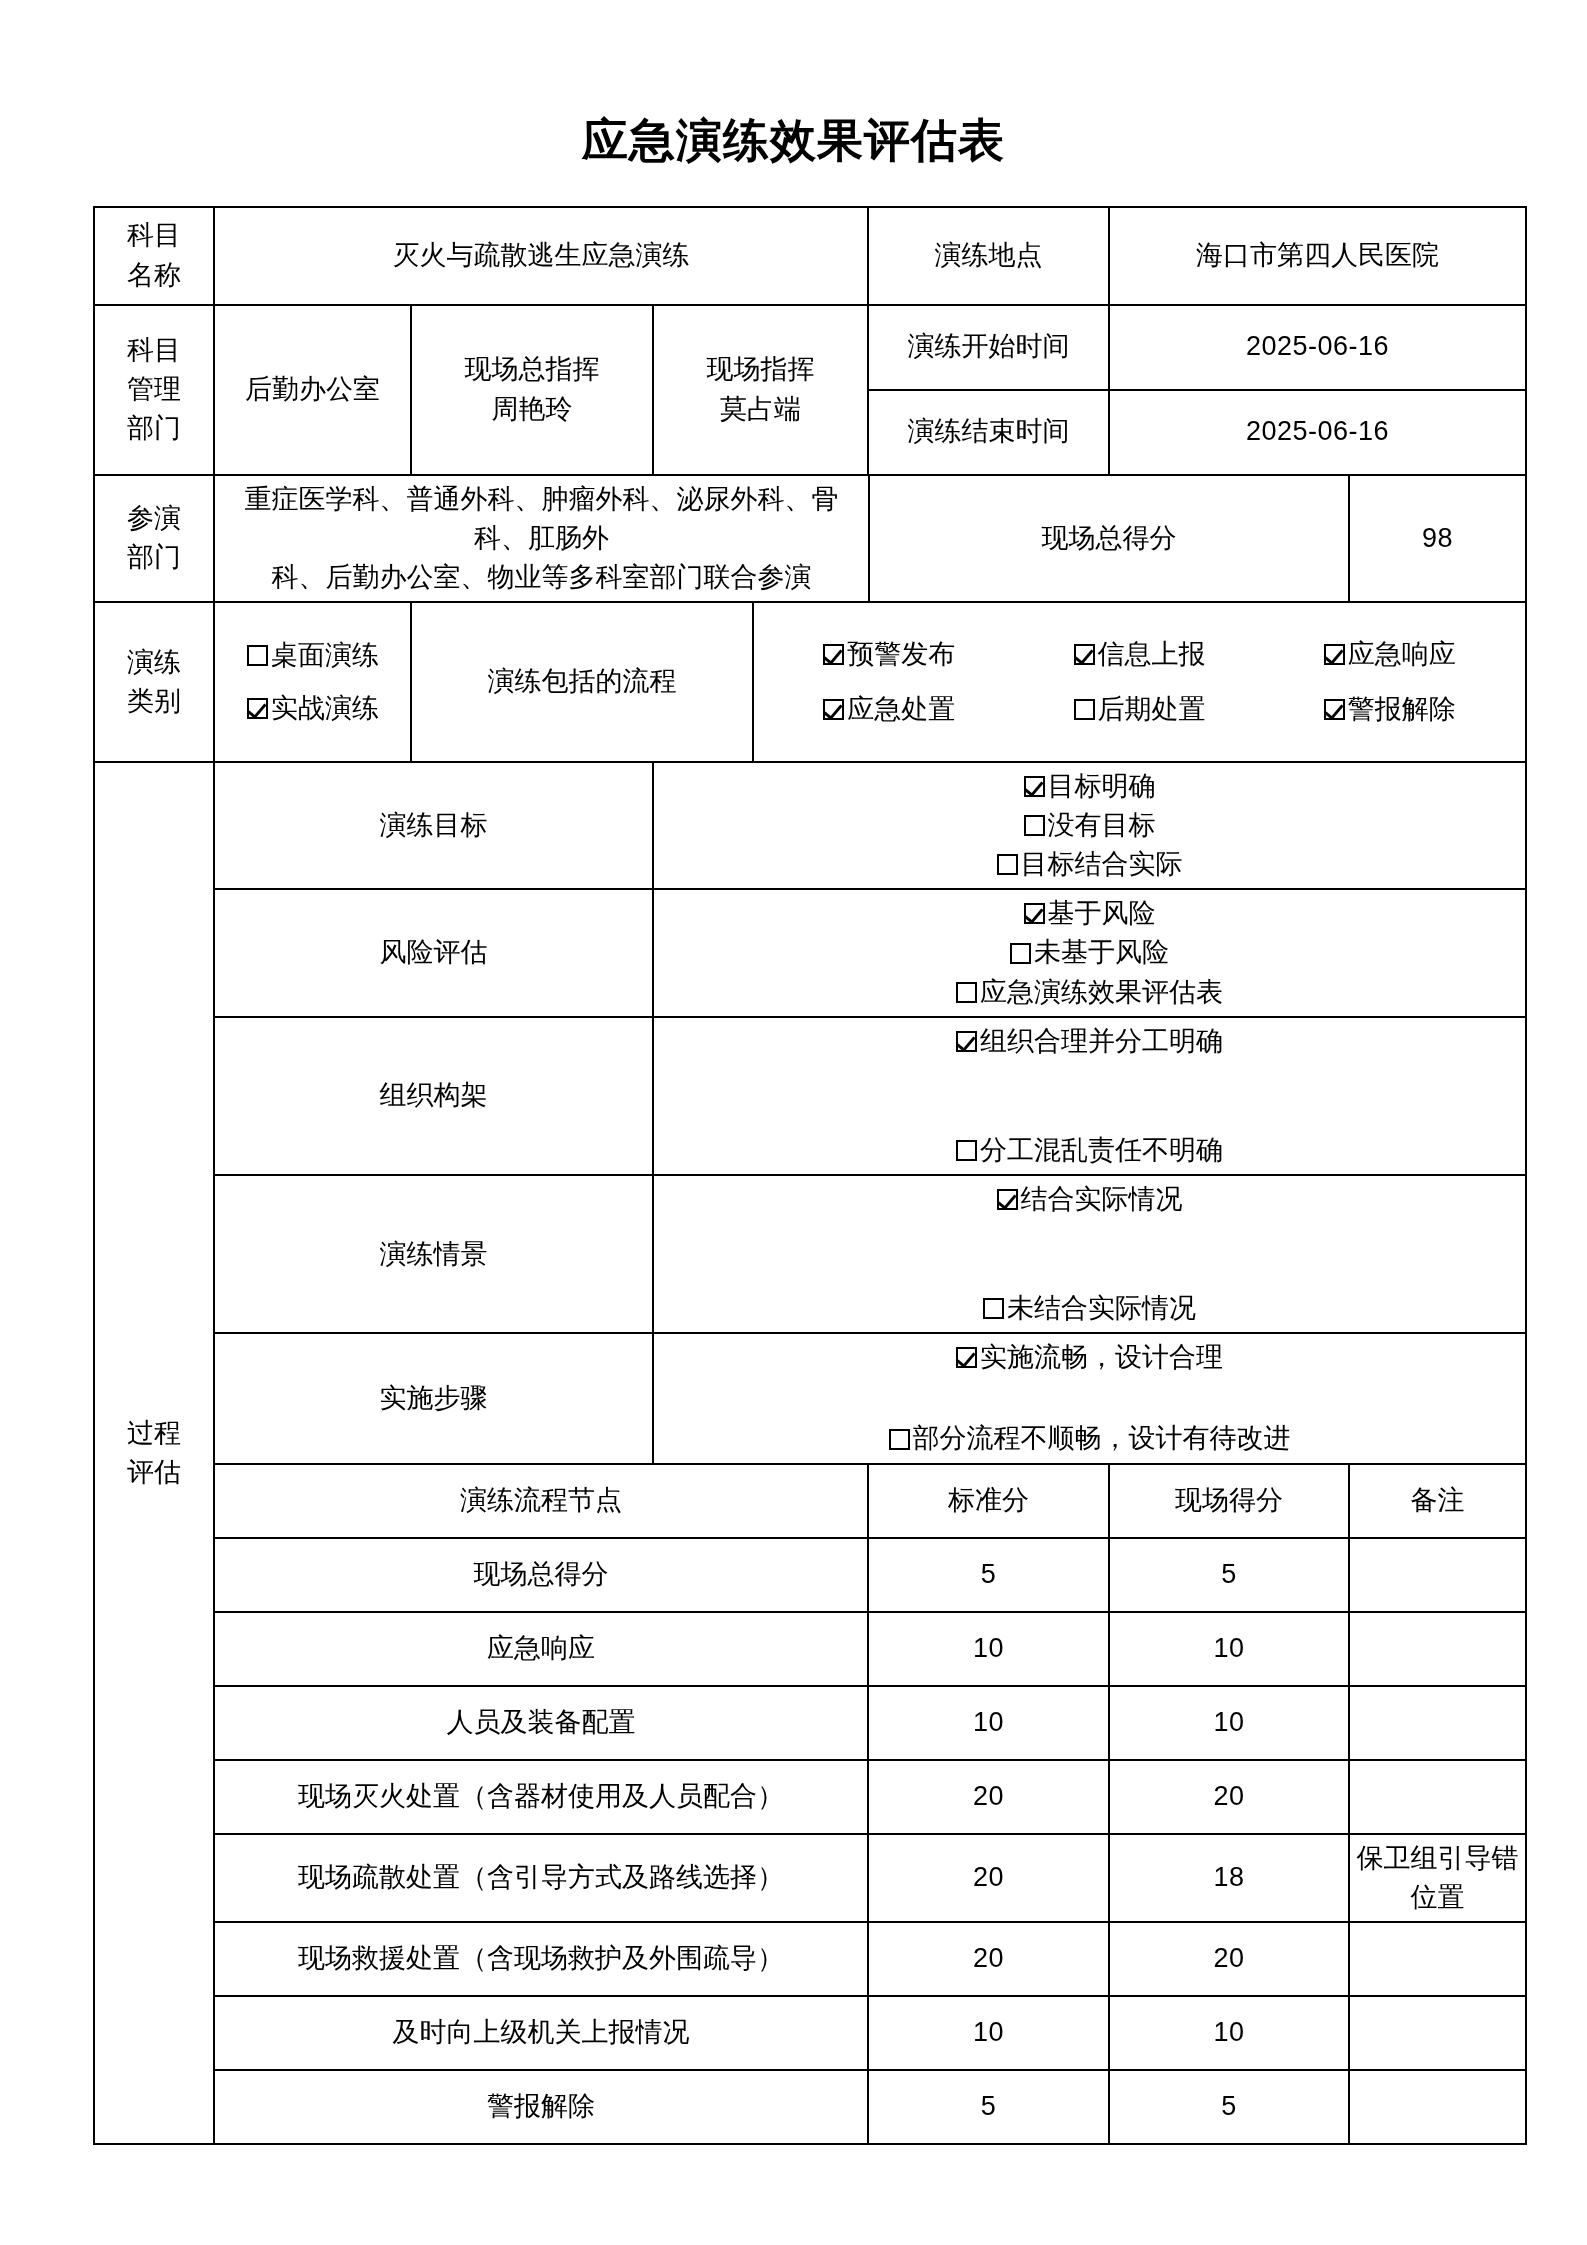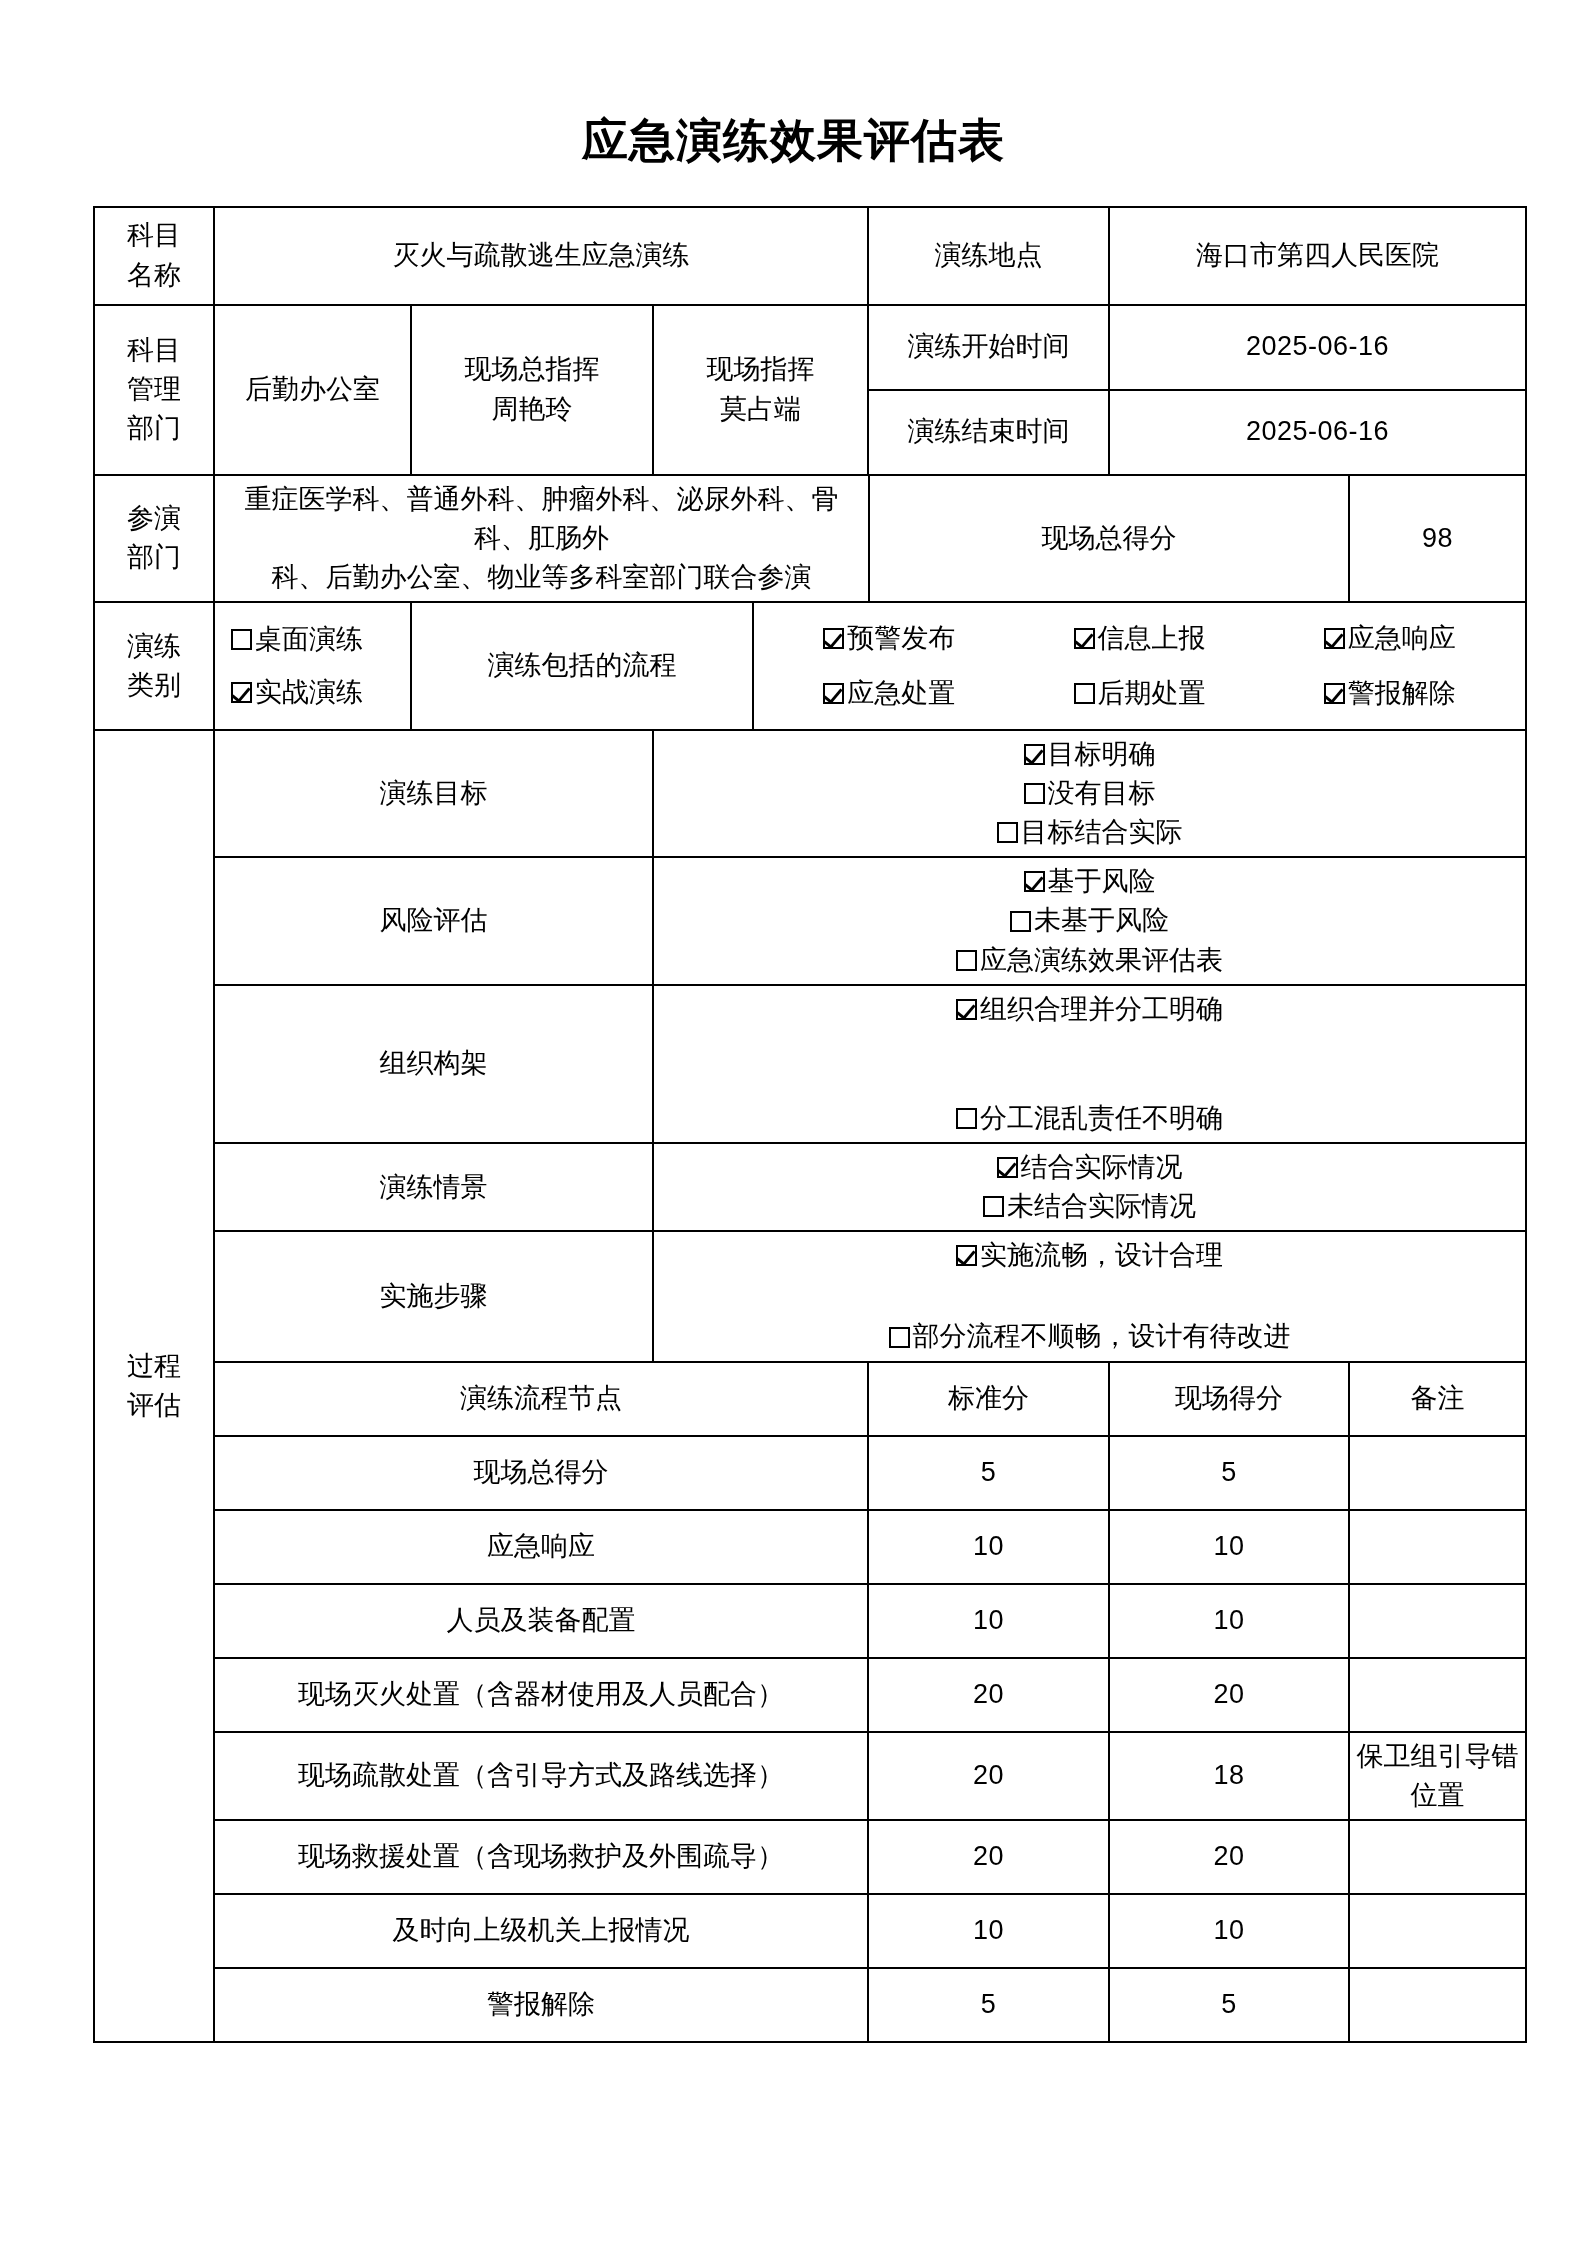--- a/index.html
+++ b/index.html
@@ -89,21 +89,21 @@
     left: 3px;
     top: 0px;
     width: 7px;
     height: 15px;
     border-right: 3px solid #000;
     border-bottom: 3px solid #000;
     transform: rotate(40deg);
   }
   .two-line { display: block; }
   .catcell {
-    padding: 0 !important;
+    padding: 16px !important;
   }
   .cat-inner {
     display: flex;
     flex-direction: column;
     justify-content: space-around;
     height: 100%;
     min-height: 126px;
     padding: 10px 0 10px 16px;
     box-sizing: border-box;
     align-items: flex-start;
@@ -312,21 +312,21 @@
             <span class="box"></span>
             <span>分工混乱责任不明确</span>
           </span>
         </div>
       </td>
     </tr>
 
     <tr>
       <td colspan="3" style="height:68px">演练情景</td>
       <td colspan="6">
-        <div class="chk-row" style="justify-content:center;">
+        <div class="chk-row" style="justify-content:center;gap:70px">
           <span class="chk">
             <span class="box checked"></span>
             <span>结合实际情况</span>
           </span>
           <span class="chk">
             <span class="box"></span>
             <span>未结合实际情况</span>
           </span>
         </div>
       </td>

